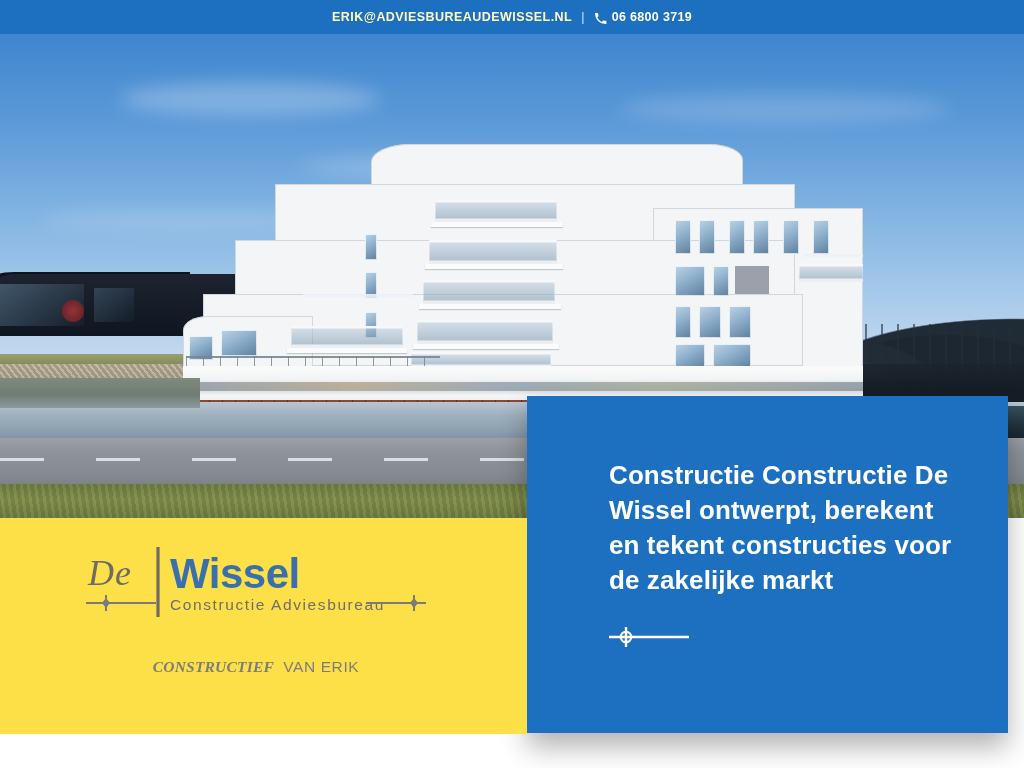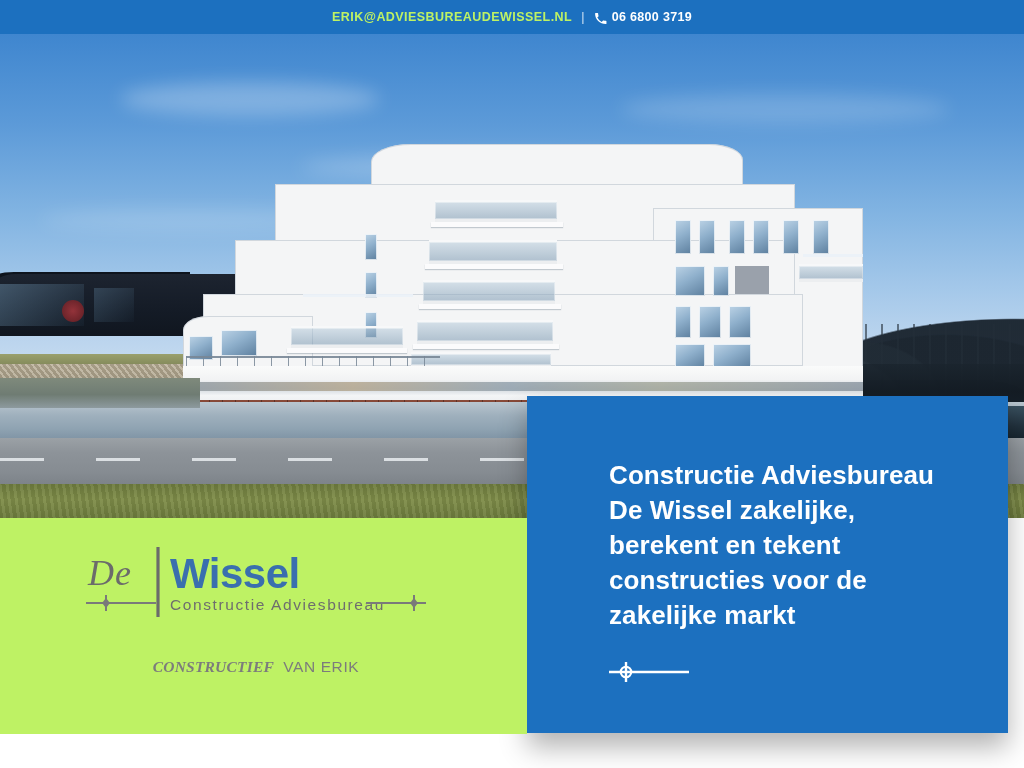--- a/index.html
+++ b/index.html
@@ -12,21 +12,21 @@
   .page { position:relative; width:1024px; height:768px; background:#ffffff; }
 
   
   .topbar {
     position:absolute; left:0; top:0; width:1024px; height:34px;
     background:#1c70bf;
     display:flex; align-items:center; justify-content:center;
     gap:0px;
   }
   .topbar-inner { display:flex; align-items:center; font-size:12.5px; letter-spacing:.4px; color:#ffffff; font-weight:600; }
-  .topbar-email { color:#bef264; text-decoration:none; font-weight:600; letter-spacing:.45px; }
+  .topbar-email { color:#fef9c3; text-decoration:none; font-weight:600; letter-spacing:.45px; }
   .topbar-sep { margin:0 9px; color:#cfe2f4; font-weight:400; }
   .topbar-phone { color:#ffffff; text-decoration:none; font-weight:600; letter-spacing:.3px; display:inline-flex; align-items:center; gap:5px; }
   .phone-ico { display:inline-block; width:13px; height:13px; position:relative; top:1px; }
   .phone-ico svg { display:block; }
 
   
   .hero {
     position:absolute; left:0; top:34px; width:1024px; height:484px;
     overflow:hidden;
     background:linear-gradient(180deg,#4f8fd0 0%,#6ca6dc 34%,#8cb9e4 52%,#a9cbea 62%,#cfe0f0 70%, #cfe0f0 71%, #2f4a57 72%, #17303c 100%);
@@ -209,21 +209,21 @@
   .panel h1 {
     color:#ffffff; font-size:26px; line-height:35px; font-weight:700;
     letter-spacing:.1px;
   }
   .panel-divider {
     position:relative; margin-top:28px; width:80px; height:22px;
   }
   .panel-divider svg { display:block; }
 
   
-  .logoblock { position:absolute; left:0px; top:518px; width:527px; height:216px; background:#bef264; }
+  .logoblock { position:absolute; left:0px; top:518px; width:527px; height:216px; background:#fde047; }
   .logo { position:absolute; left:84px; top:27px; width:345px; height:72px; }
   .logo svg { display:block; }
   .tagline {
     position:absolute; left:0px; top:140px; width:512px;
     text-align:center; color:#7c7c7c; font-size:15.5px; letter-spacing:.3px;
   }
   .tagline .bold { font-weight:700; font-style:italic; letter-spacing:.2px;font-family:Liberation Serif, serif; }
   .tagline .reg { font-weight:400; letter-spacing:.6px; }
 
   .whitefill { position:absolute; left:0; top:518px; width:1024px; height:250px; background:#fff; z-index:-1; }
@@ -323,21 +323,21 @@
     <div class="water-right"></div>
 
     <div class="road-edge"></div>
     <div class="road"></div>
     <div class="road-dash"></div>
     <div class="grass"></div>
 
   </div>
 
   <div class="panel">
-    <h1>Constructie Adviesbureau De Wissel zakelijke, berekent en tekent constructies voor de zakelijke markt</h1>
+    <h1>Constructie Constructie De Wissel ontwerpt, berekent en tekent constructies voor de zakelijke markt</h1>
     <div class="panel-divider">
       <span>
         <svg width="80" height="22" viewBox="0 0 80 22" aria-hidden="true">
           <line x1="0" y1="11" x2="80" y2="11" stroke="#ffffff" stroke-width="2.4"></line>
           <line x1="17" y1="1" x2="17" y2="21" stroke="#ffffff" stroke-width="2.4"></line>
           <circle cx="17" cy="11" r="5.2" fill="none" stroke="#ffffff" stroke-width="2.2"></circle>
         </svg>
       </span>
     </div>
   </div>

